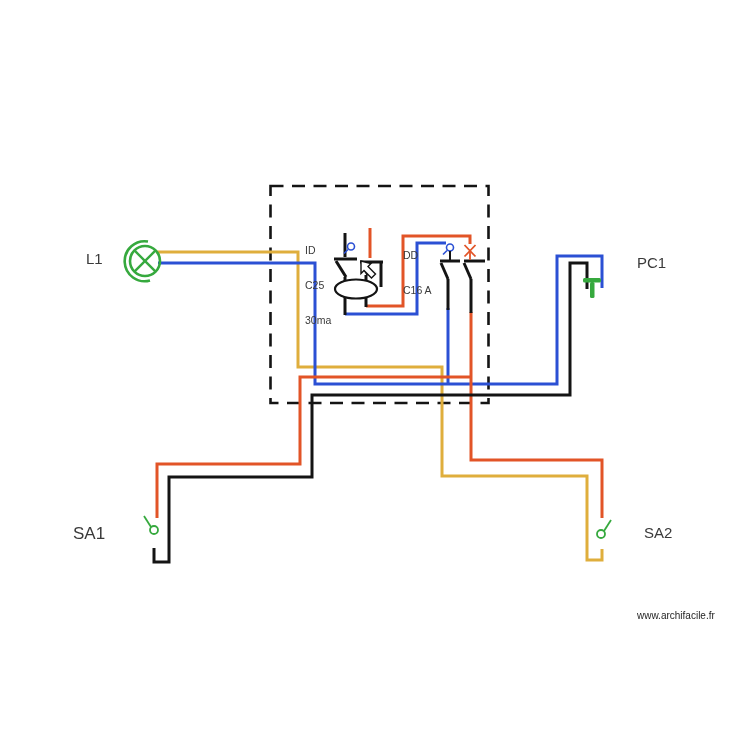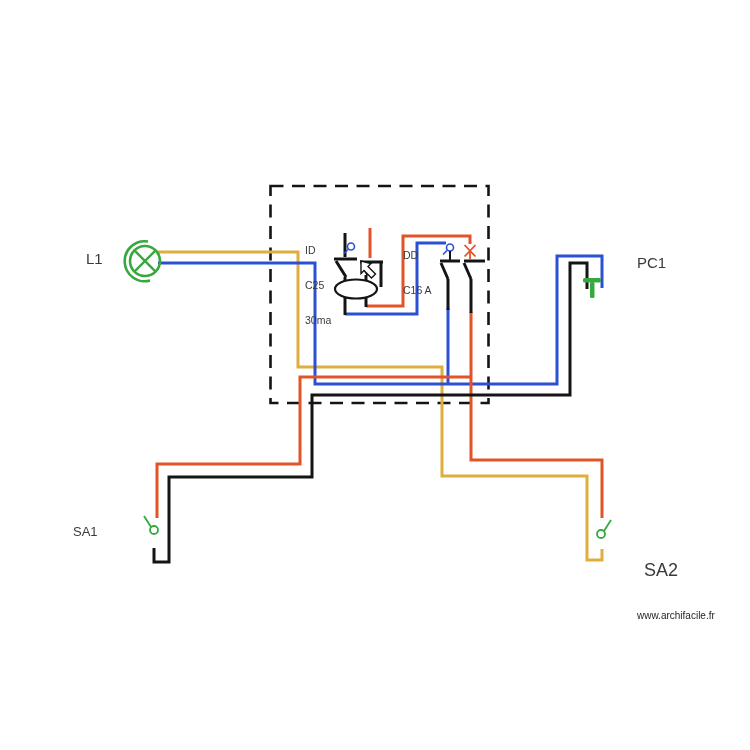--- a/index.html
+++ b/index.html
@@ -3,22 +3,22 @@
 <meta charset="utf-8">
 <style>
   html,body{margin:0;padding:0;}
   body{width:750px;height:750px;background:#ffffff;position:relative;overflow:hidden;
        font-family:"Liberation Sans", sans-serif;}
   #stage{position:absolute;left:0;top:0;width:596px;height:750px;}
   #diagram-svg{position:absolute;left:0;top:0;}
   .label{position:absolute;color:#3a3a3a;white-space:pre;line-height:1.1;}
   .lbl-l1{left:86px;top:251px;font-size:15px;}
   .lbl-pc1{left:637px;top:247px;font-size:15px;margin-top:8px;}
-  .lbl-sa1{left:73px;top:525px;font-size:13px;}
-  .lbl-sa2{left:644px;top:525px;font-size:18px;margin-top:36px;}
+  .lbl-sa1{left:73px;top:525px;font-size:17px;}
+  .lbl-sa2{left:644px;top:525px;font-size:15px;}
   .lbl-id{left:305px;top:221px;font-size:10.5px;line-height:11.8px;}
   .lbl-dd{left:374px;top:226px;font-size:10.5px;line-height:11.8px;margin-left:29px;}
   .lbl-watermark{left:637px;top:610px;font-size:10px;color:#1f1f1f;}
   .sym{stroke-linecap:butt;}
 </style>
 </head>
 <body>
 
 <div id="stage">
 

